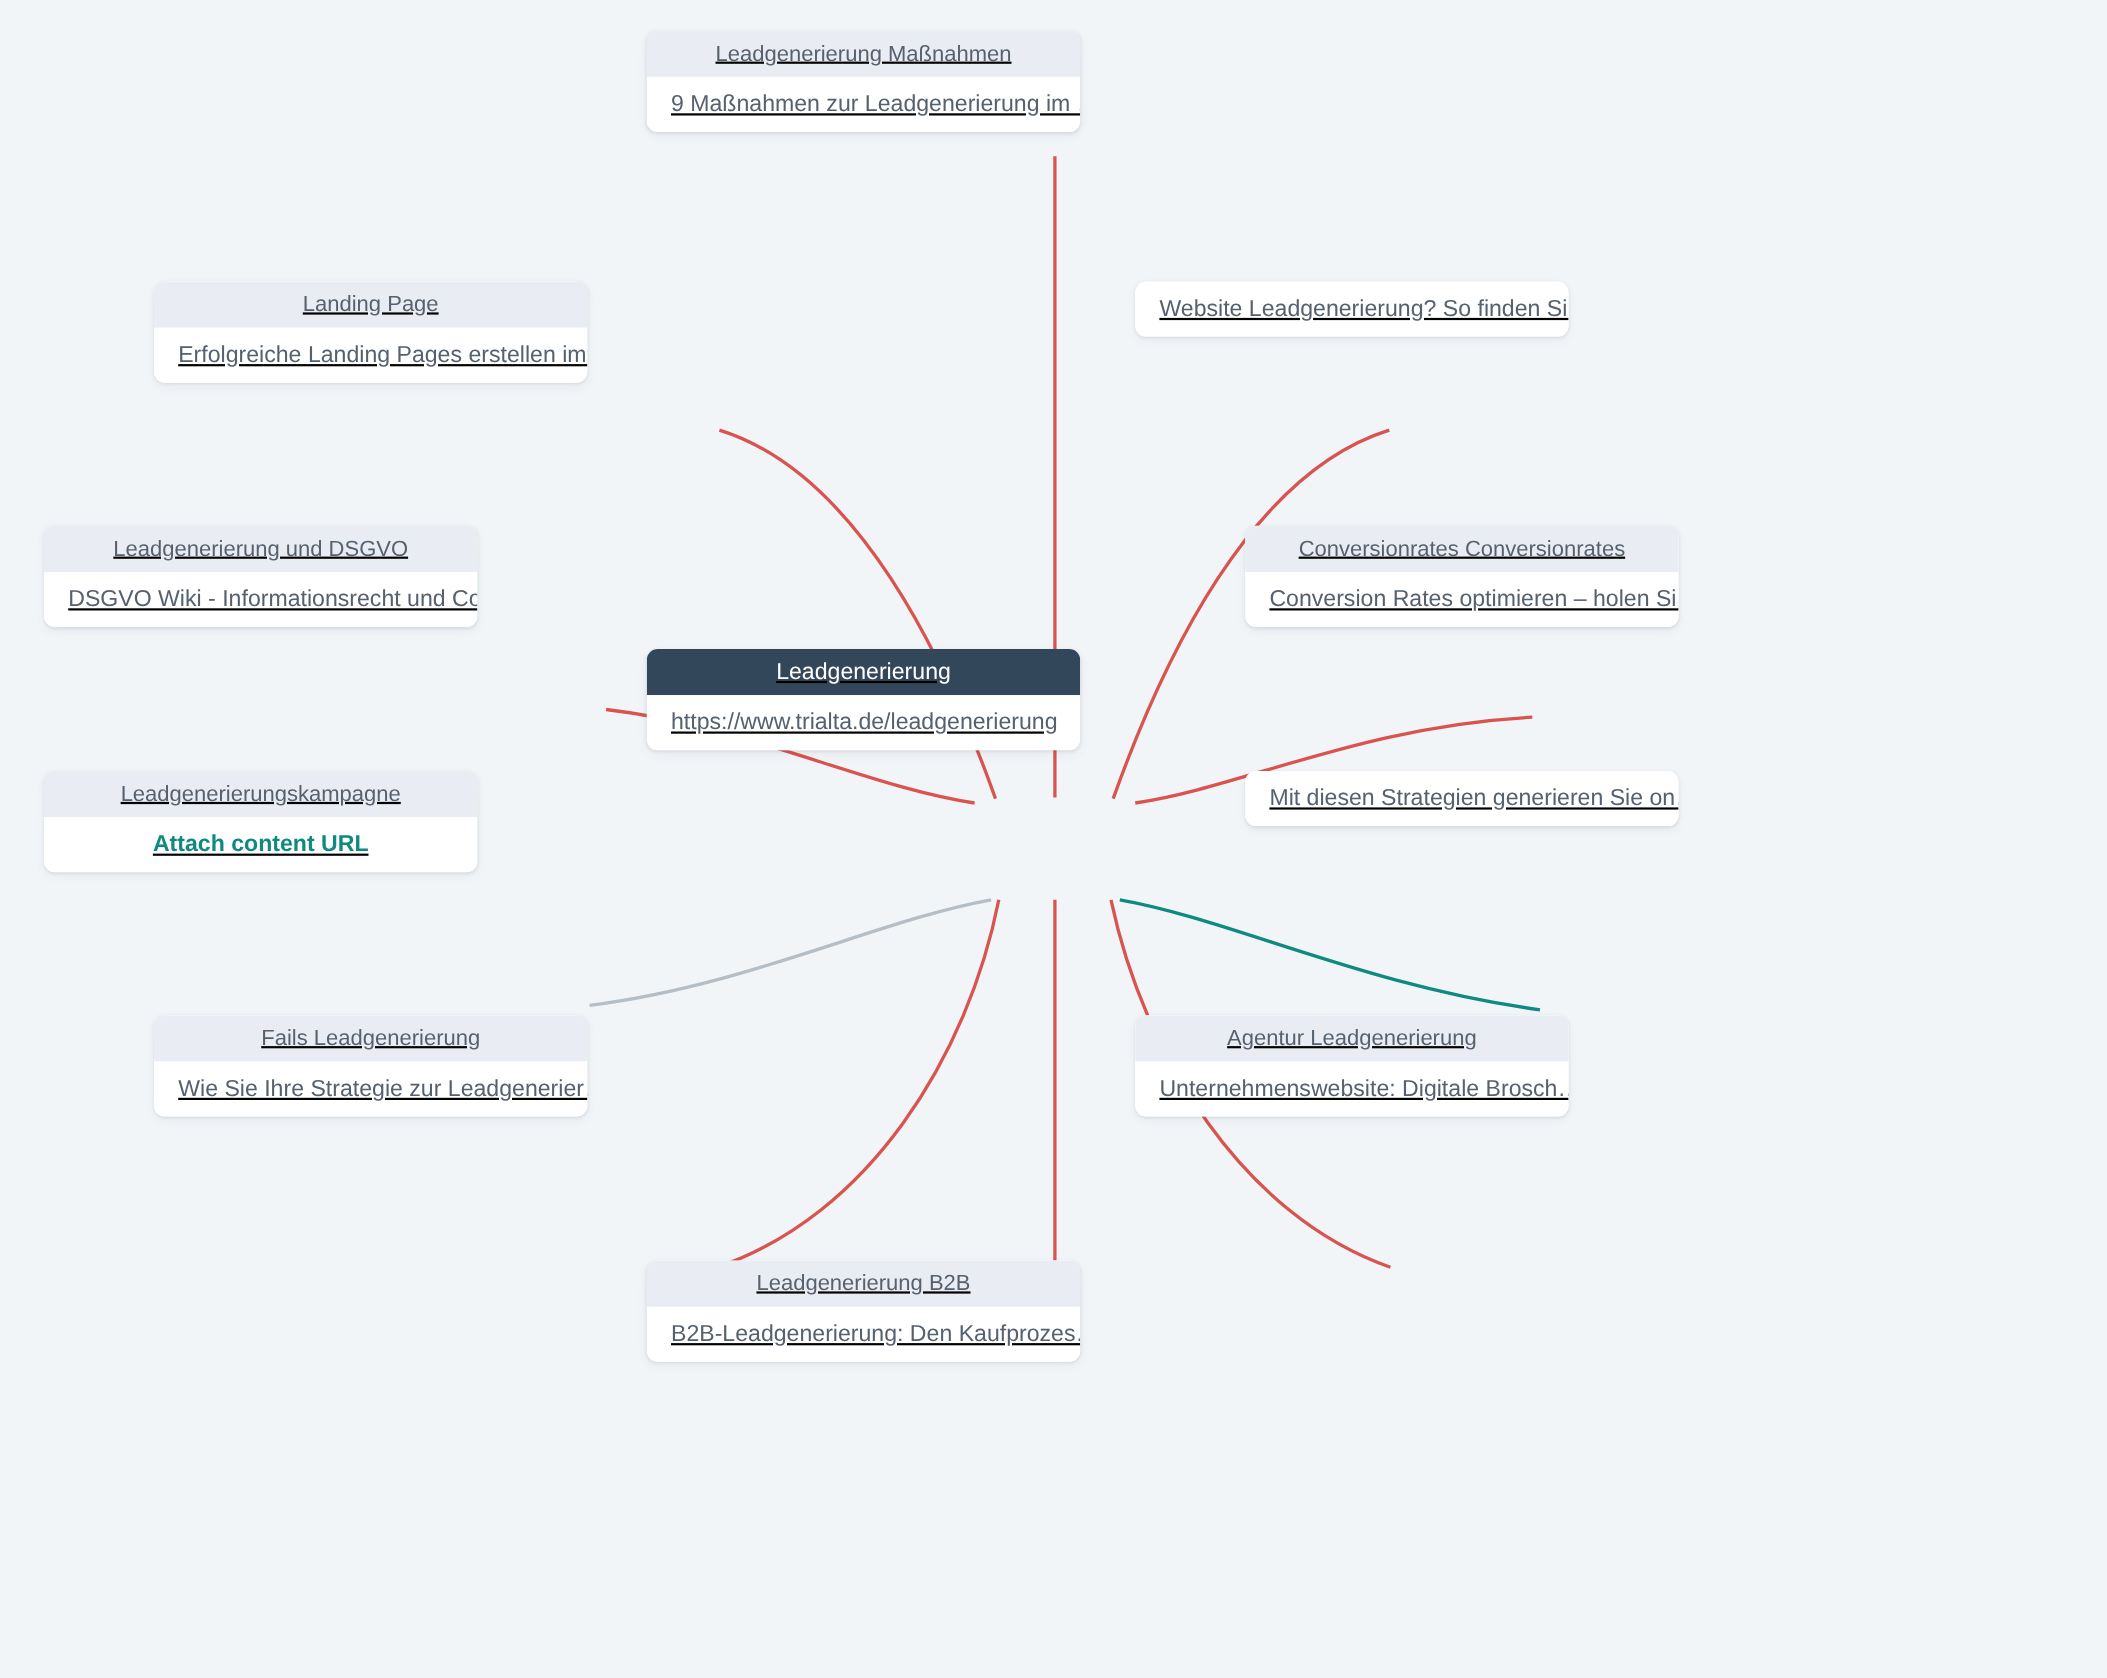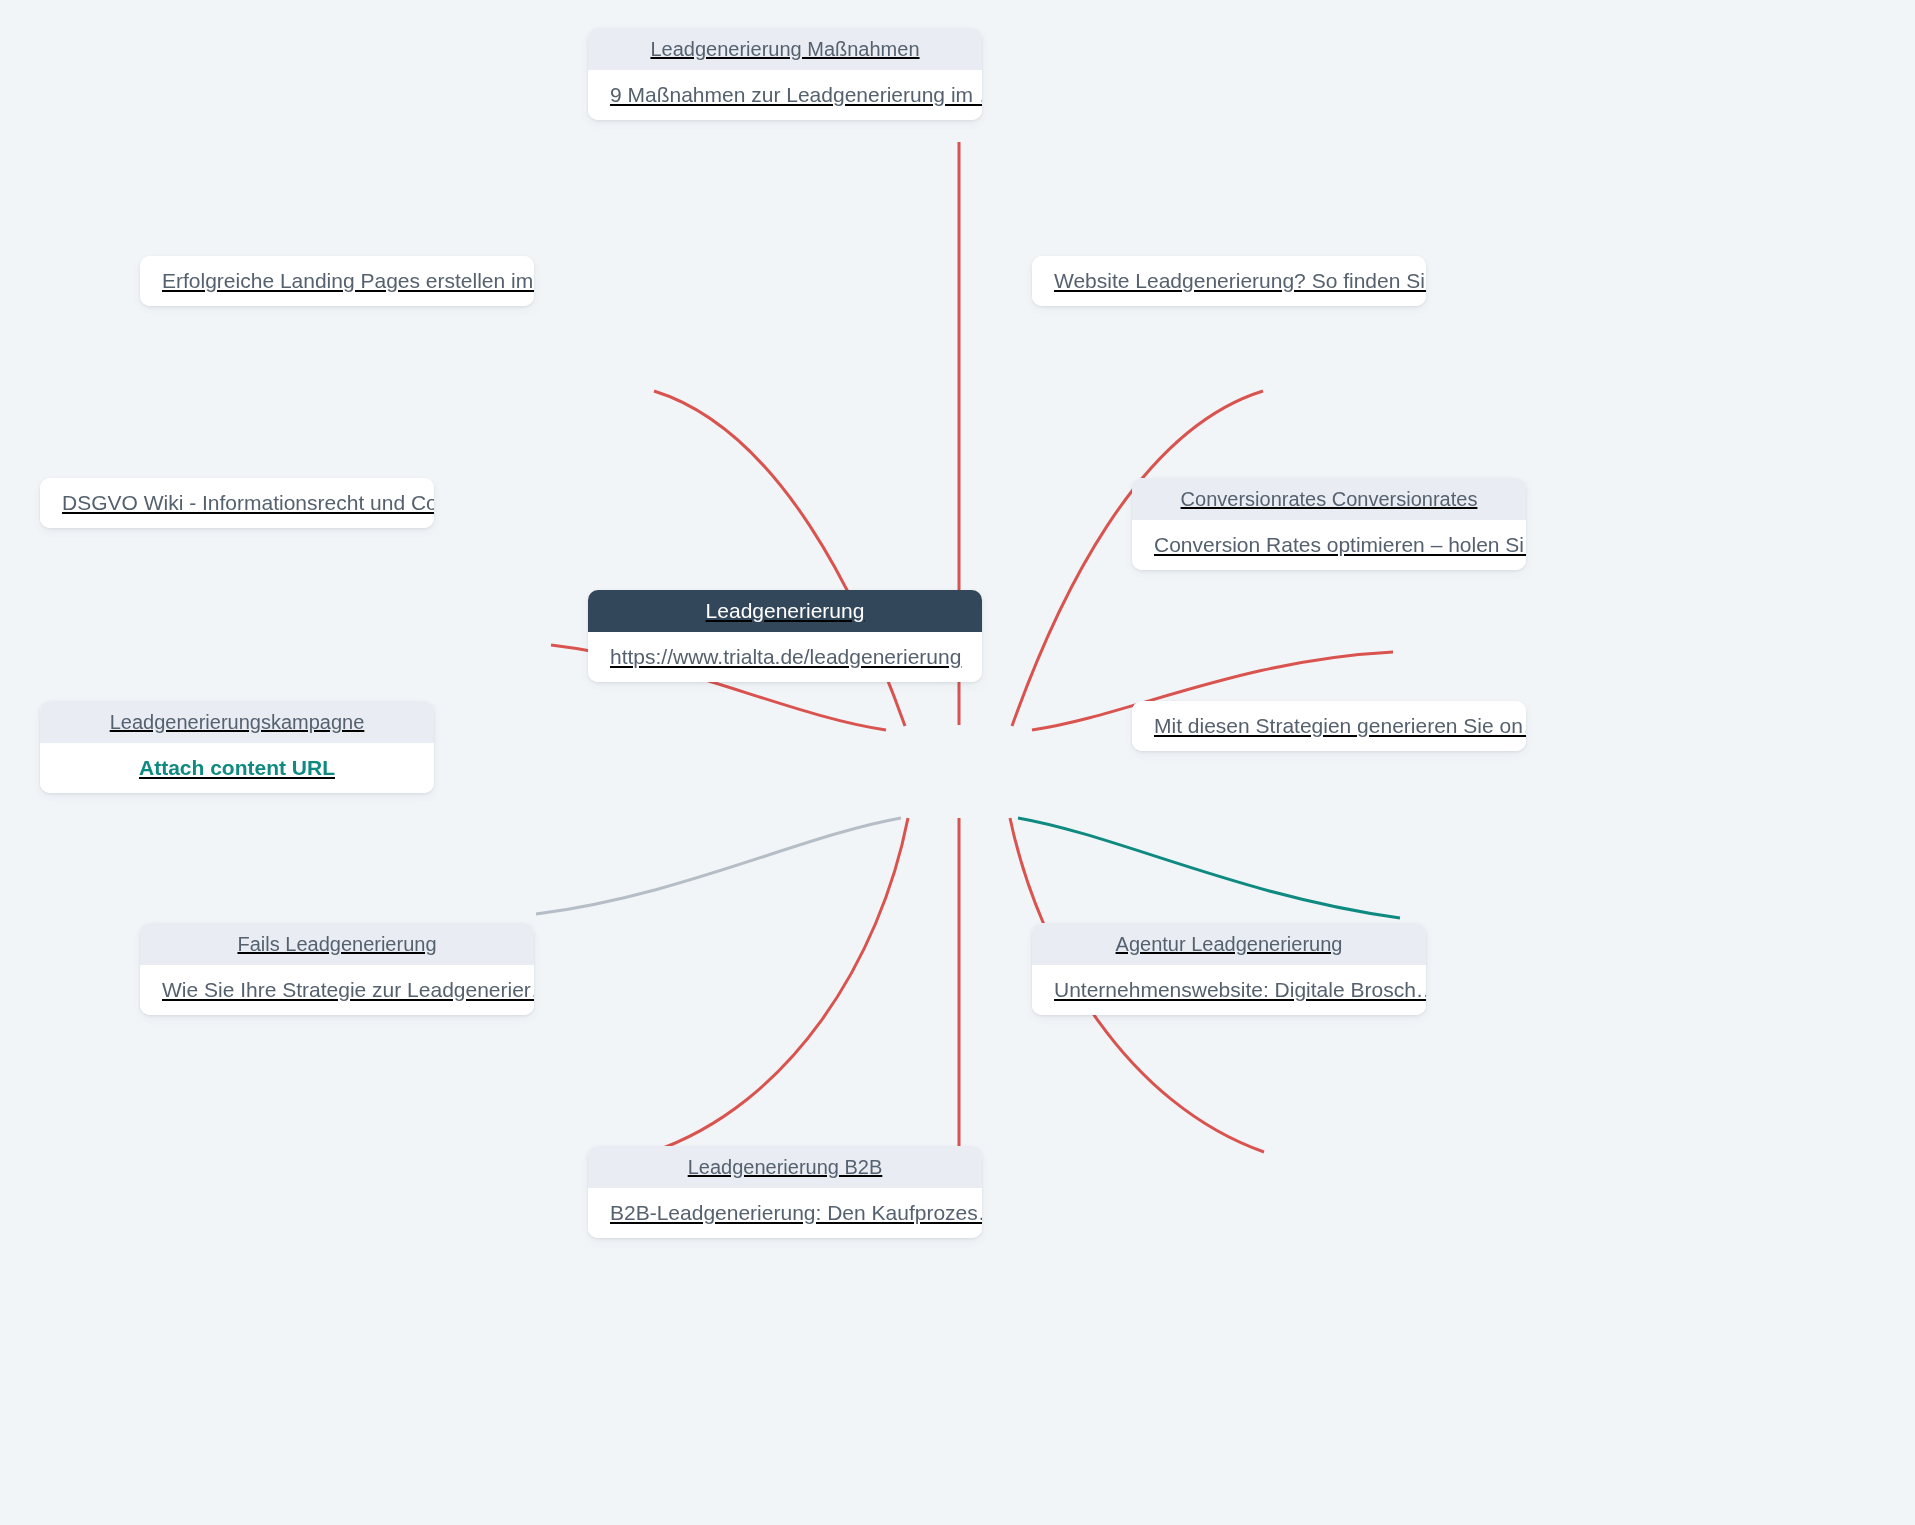--- a/index.html
+++ b/index.html
@@ -124,28 +124,30 @@
 
     <path fill="none" stroke="#d9534f" stroke-width="3" d="M 1010 818 C 1040 960 1130 1105 1264 1152"></path>
   </svg>
 
   <div class="node" id="node-top">
     <div class="node-header">Leadgenerierung Maßnahmen</div>
     <div class="node-body center-text">9 Maßnahmen zur Leadgenerierung im …</div>
   </div>
 
   <div class="node" id="node-landing">
+    <div class="node-header">Landing Page</div>
     <div class="node-body center-text">Erfolgreiche Landing Pages erstellen im…</div>
   </div>
 
   <div class="node" id="node-agentur">
     <div class="node-body center-text">Website Leadgenerierung? So finden Si…</div>
   </div>
 
   <div class="node" id="node-dsgvo">
+    <div class="node-header">Leadgenerierung und DSGVO</div>
     <div class="node-body center-text">DSGVO Wiki - Informationsrecht und Co.</div>
   </div>
 
   <div class="node" id="node-conversion">
     <div class="node-header">Conversionrates Conversionrates</div>
     <div class="node-body center-text">Conversion Rates optimieren – holen Si…</div>
   </div>
 
   <div class="node" id="node-kampagne">
     <div class="node-header">Leadgenerierungskampagne</div>

